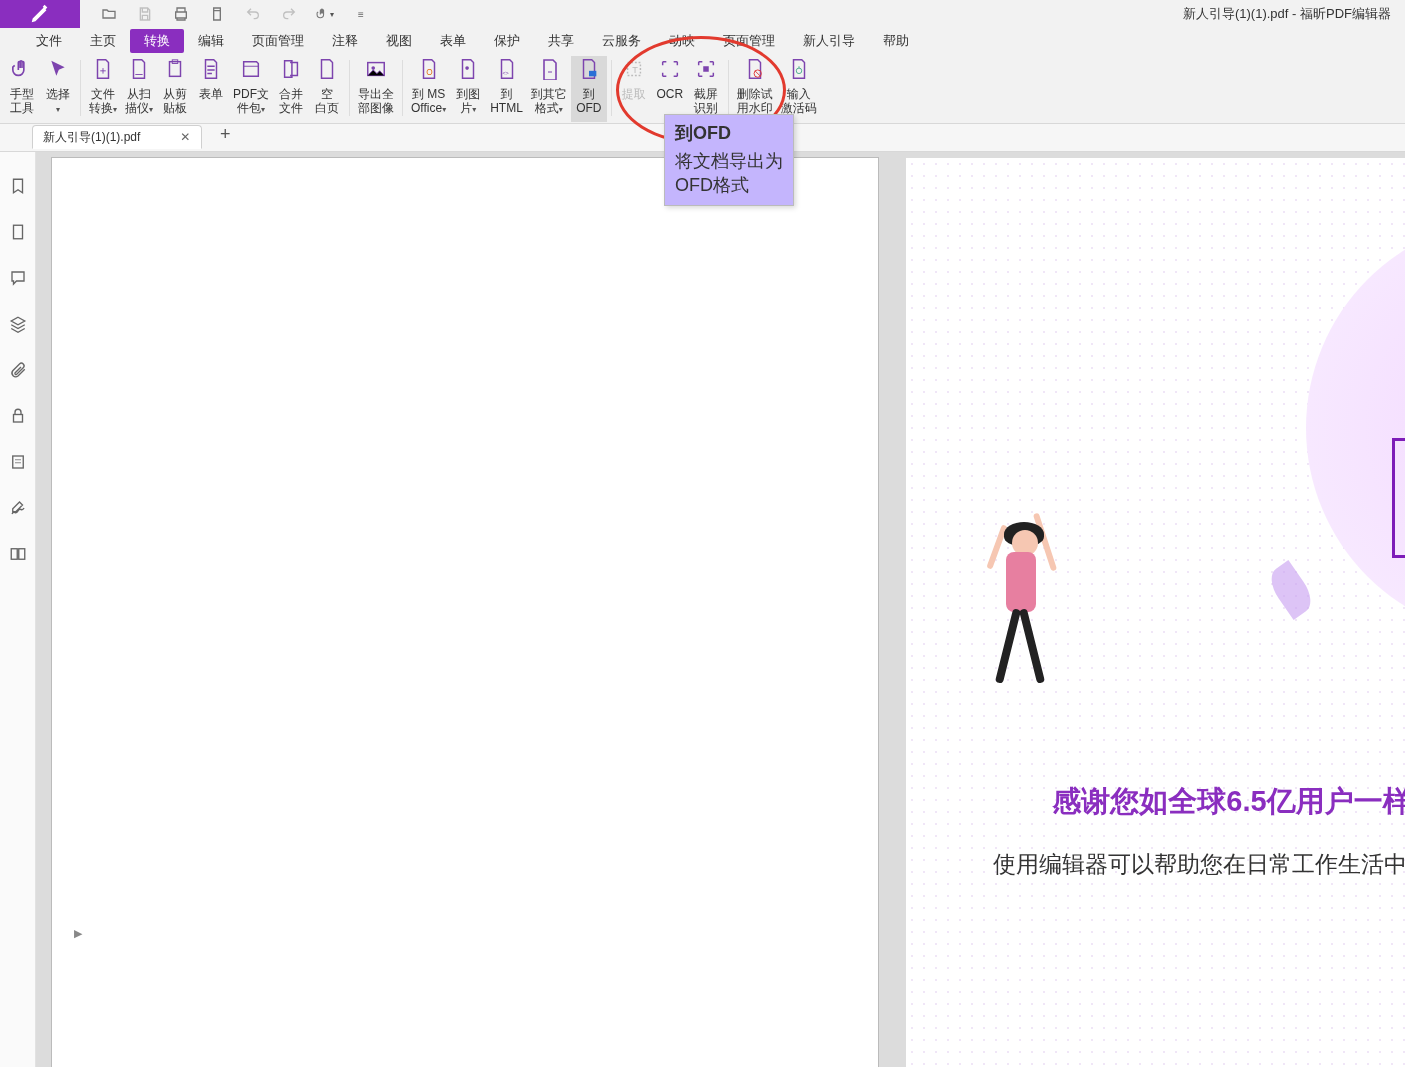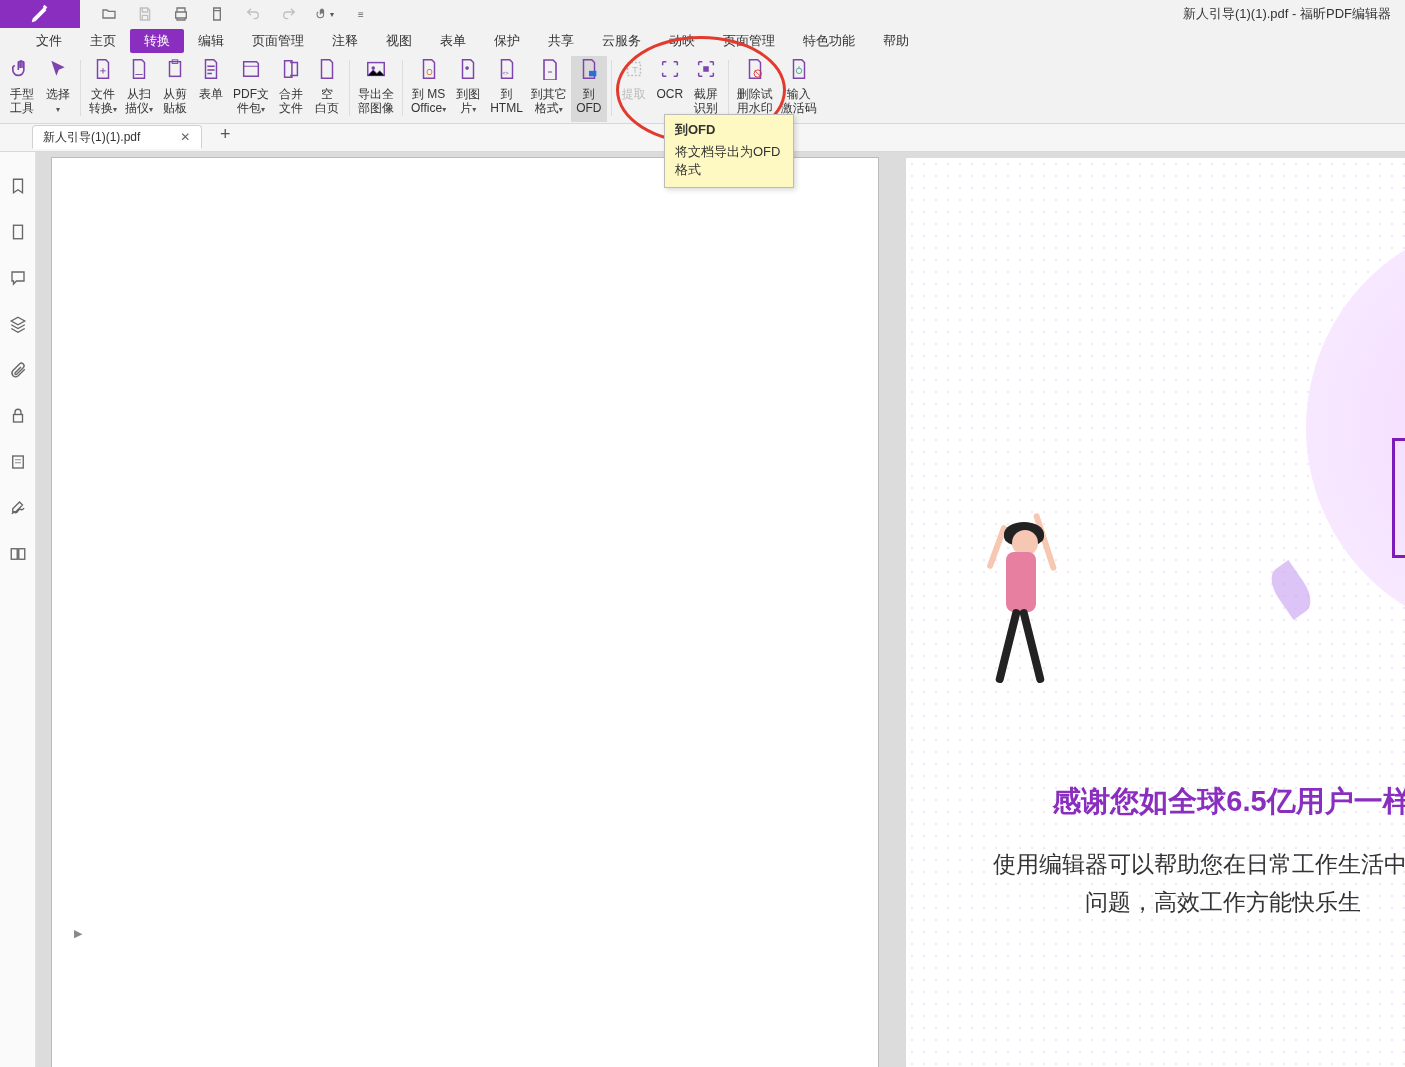--- a/index.html
+++ b/index.html
@@ -26,21 +26,21 @@
   .ribbon-btn .lbl { font-size: 12px; color: #333; white-space: pre; margin-top: 8px; }
   .ribbon-btn .caret { font-size: 8px; color: #555; }
   .ribbon-sep { width: 1px; height: 56px; background: #ddd; margin: 4px 4px 0 4px; }
   .ribbon-btn.hover { background: #d9d9d9; }
   .ribbon-btn.disabled .lbl, .ribbon-btn.disabled .ricn { color: #bbb; }
 
   
   .ellipse { position: absolute; border: 3px solid #e23a2e; border-radius: 50%; pointer-events: none; }
 
   
-  .tooltip { position: absolute; background: #fef9c3; border: 1px solid #bbb; box-shadow: 2px 2px 5px rgba(0,0,0,.15); padding: 6px 10px 8px 10px; font-size: 13px; color: #333; z-index: 5; }
+  .tooltip { position: absolute; background: #c4b5fd; border: 1px solid #bbb; box-shadow: 2px 2px 5px rgba(0,0,0,.15); padding: 6px 10px 8px 10px; font-size: 18px; color: #333; z-index: 5; }
   .tooltip .tt-title { font-weight: bold; margin-bottom: 4px; }
 
   
   .tab-bar { height: 28px; background: #f6f6f6; border-bottom: 1px solid #d8d8d8; display: flex; align-items: flex-start; padding-left: 32px; gap: 12px; }
   .doc-tab { height: 24px; background: #fff; border: 1px solid #d0d0d0; border-bottom: 1px solid #fff; border-top-left-radius: 4px; border-top-right-radius: 4px; display: flex; align-items: center; gap: 40px; padding: 0 8px 0 10px; font-size: 12px; color: #333; position: relative; top: 1px; min-width: 170px; }
   .doc-tab .x { font-size: 12px; color: #666; }
   .add-tab { font-size: 18px; color: #555; padding: 0 6px 2px 6px; }
 
   
   .main { display: flex; height: calc(1067px - 28px - 26px - 70px - 28px); }
@@ -131,21 +131,21 @@
   <div class="menu-item">编辑</div>
   <div class="menu-item">页面管理</div>
   <div class="menu-item">注释</div>
   <div class="menu-item">视图</div>
   <div class="menu-item">表单</div>
   <div class="menu-item">保护</div>
   <div class="menu-item">共享</div>
   <div class="menu-item">云服务</div>
   <div class="menu-item">动映</div>
   <div class="menu-item">页面管理</div>
-  <div class="menu-item">特色功能</div>
+  <div class="menu-item">新人引导</div>
   <div class="menu-item">帮助</div>
 </div>
 
 <div class="ribbon">
 
   <div class="ribbon-btn">
     <span class="ricn">
         <svg width="22" height="22" viewBox="0 0 24 24">
           <path fill="none" stroke="#7d44ae" stroke-width="1.8" d="M8 13V5a1 1 0 1 1 2 0v6V4a1 1 0 1 1 2 0v7V5a1 1 0 1 1 2 0v8a6 6 0 0 1-12 0v-3l2-2"></path>
         </svg>
@@ -438,17 +438,17 @@
           <div class="arm-r"></div>
         <div class="hair"></div>
           <div class="head"></div>
         <div class="torso"></div>
         <div class="leg-l"></div>
           <div class="leg-r"></div>
       </div>
 
       <div class="headline">感谢您如全球6.5亿用户一样信任</div>
       <div class="subtext">
-        <span>使用编辑器可以帮助您在日常工作生活中，忄</span><br><span>问题，高效工作方能快乐生</span>
+        <span>使用编辑器可以帮助您在日常工作生活中，忄</span><br>
       </div>
     </div>
   </div>
 </div>
 
 </body></html>

